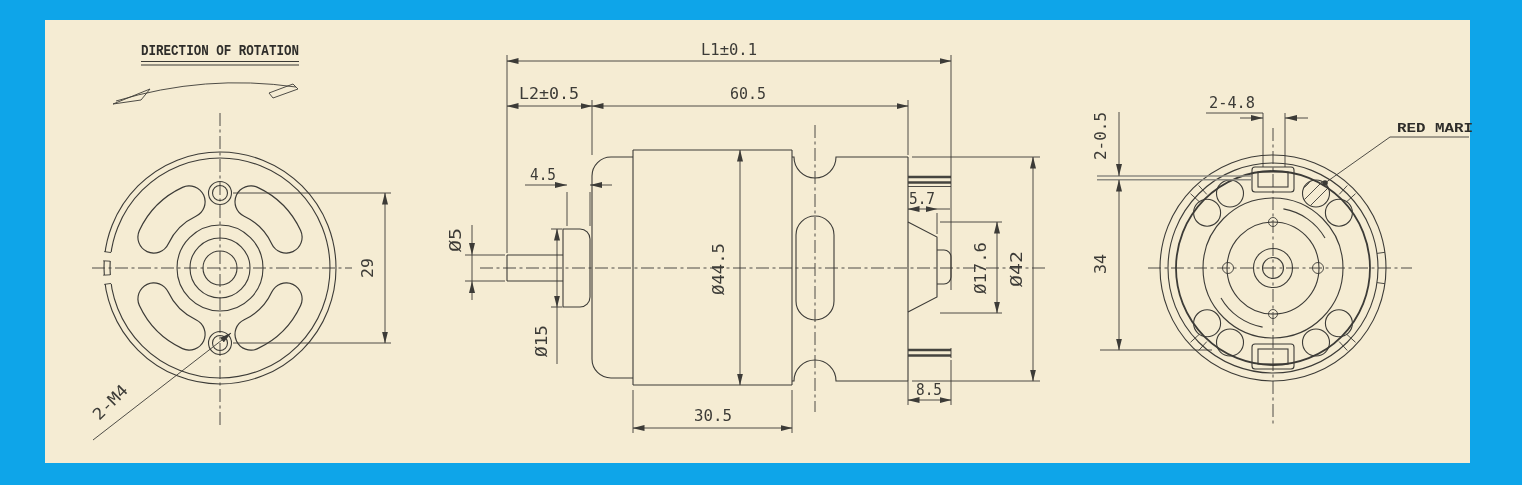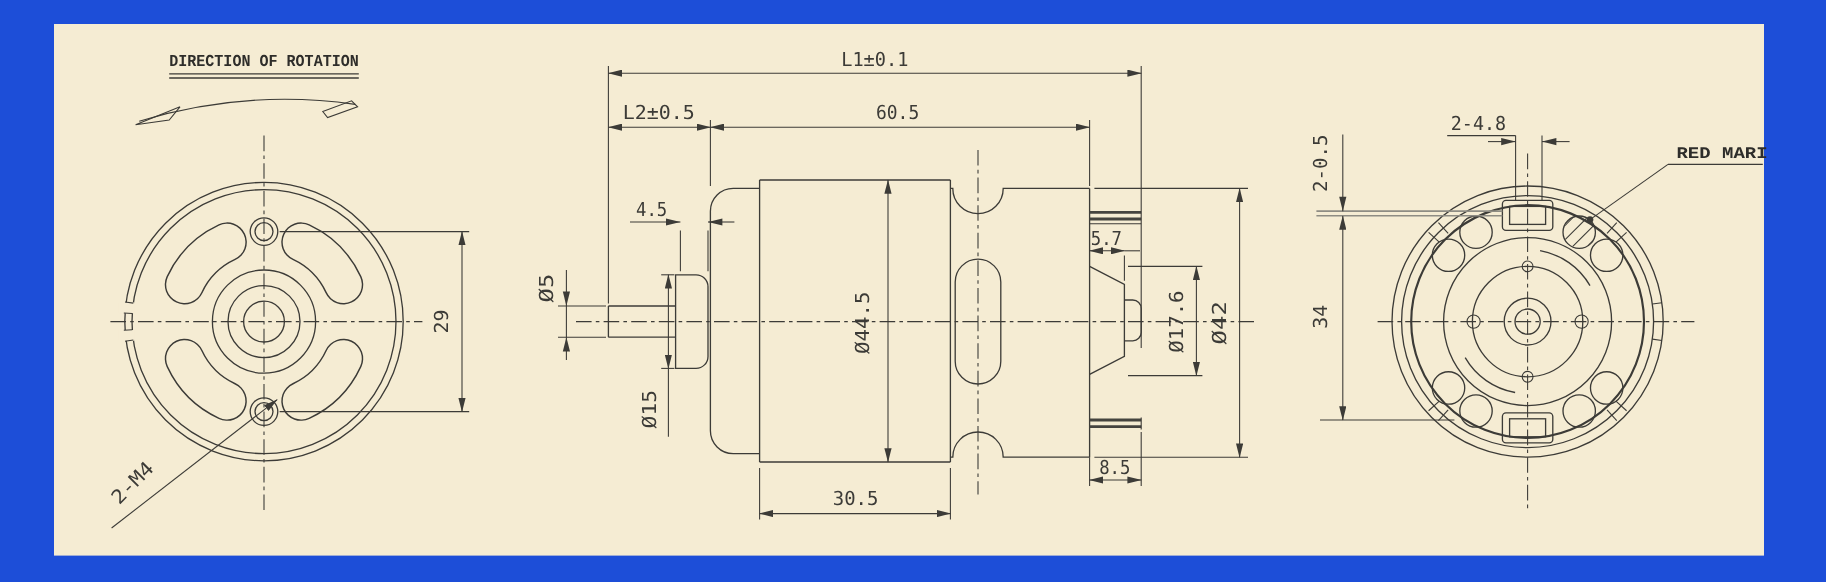--- a/index.html
+++ b/index.html
@@ -1,16 +1,16 @@
 <!DOCTYPE html>
 <html><head>
 <meta charset="utf-8">
 <style>
   html,body{margin:0;padding:0;background:#ffffff;}
-  .stage{position:relative;width:1522px;height:485px;background:#1d4ed8;overflow:hidden;
+  .stage{position:relative;width:1522px;height:485px;background:#0ea5e9;overflow:hidden;
          font-family:"DejaVu Sans Mono",monospace;}
   svg{position:absolute;left:0;top:0;}
   .k{stroke:#3c3b37;fill:none;stroke-width:1.1;}
   .thin{stroke:#3c3b37;fill:none;stroke-width:0.9;}
   .thick{stroke:#3c3b37;fill:none;stroke-width:1.8;}
   .bd{stroke:#45443f;fill:none;stroke-width:2.4;}
   .cl{stroke:#3c3b37;fill:none;stroke-width:0.9;stroke-dasharray:13 3.5 3 3.5;}
   .gray{stroke:#8e8c83;fill:none;stroke-width:1.4;}
   .slot-o{stroke:#3c3b37;fill:none;stroke-width:33;stroke-linecap:round;}
   .slot-i{stroke:#f5ecd3;fill:none;stroke-width:30.6;stroke-linecap:round;}

